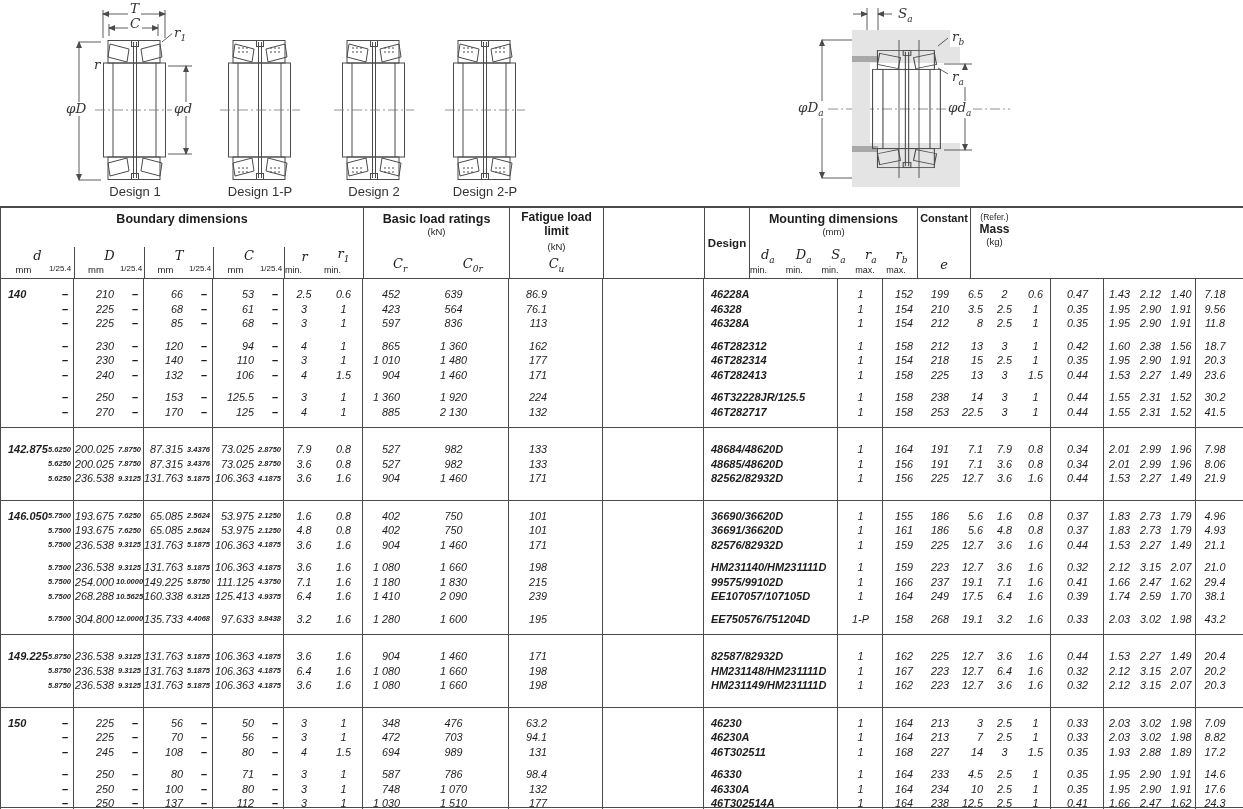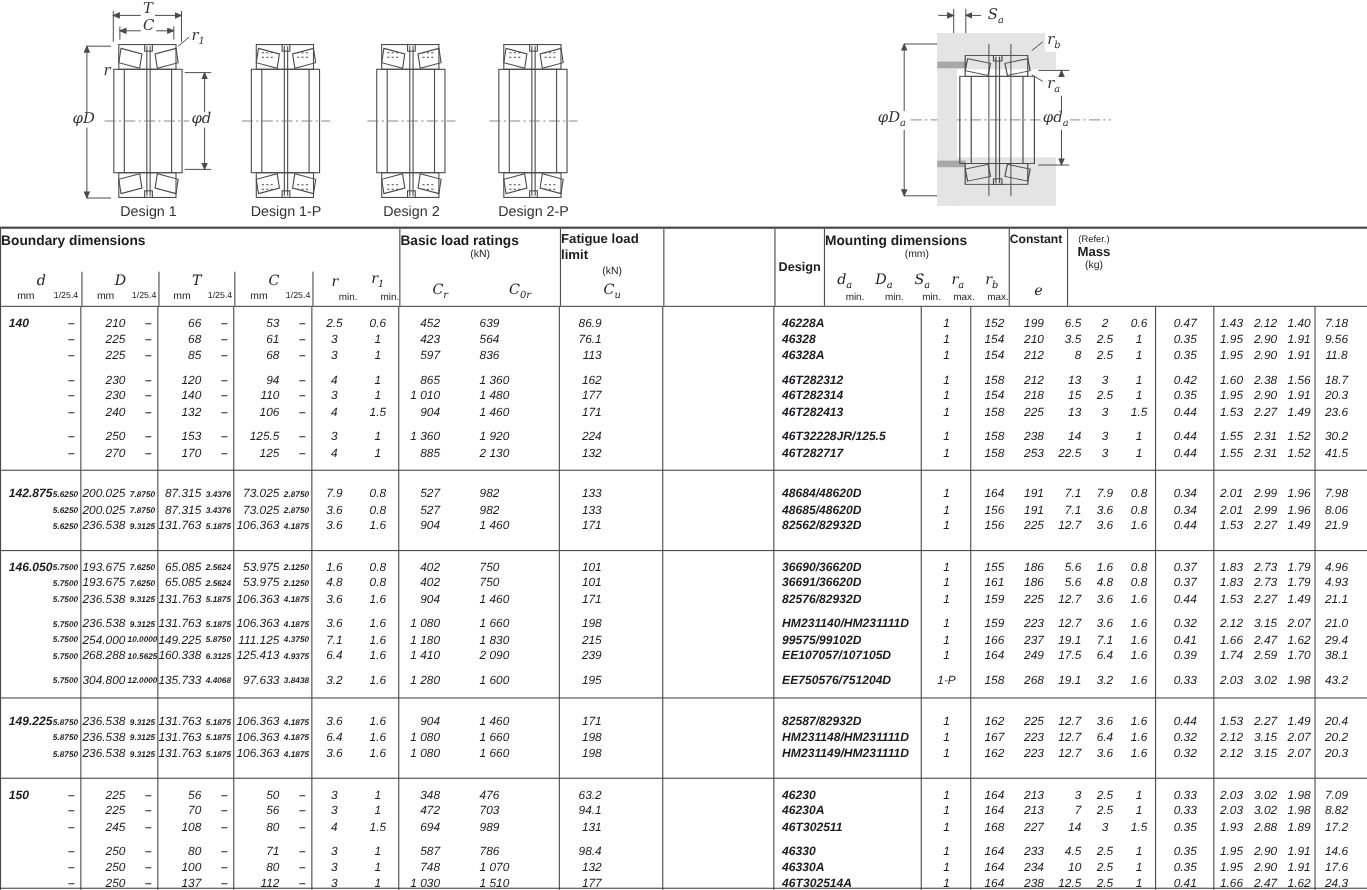--- a/index.html
+++ b/index.html
@@ -13,31 +13,31 @@
   .lbl{position:absolute;font-family:"DejaVu Serif",serif;font-style:italic;font-size:13.5px;
        background:#fff;padding:0 2px;line-height:1;color:#333;}
   .lbl sub{font-size:9px;font-style:italic;}
   .cap{position:absolute;font-size:13px;color:#333;width:110px;text-align:center;
        font-family:"Liberation Sans",sans-serif;}
   
   .table-area{position:absolute;left:0;top:206px;width:1243px;border-left:1px solid var(--line);}
   .thead{display:flex;height:73px;border-top:2px solid var(--line);border-bottom:1px solid var(--line);}
   .hcell{display:flex;flex-direction:column;flex:0 0 auto;}
   .bl{border-left:1px solid var(--line);}
-  .h-title{font-weight:bold;font-size:12.5px;padding-top:4px;}
+  .h-title{font-weight:bold;font-size:12.5px;text-align:center;padding-top:4px;}
   .h-unit{font-size:9.5px;text-align:center;line-height:1.25;}
   .h-sub{display:flex;margin-top:auto;}
   .dimcol{display:flex;flex-direction:column;justify-content:flex-end;}
   .dimcol.bl2{border-left:1px solid var(--line);}
   .sym{text-align:center;font-family:"DejaVu Serif",serif;font-style:italic;font-size:13px;line-height:1.1;}
   .sym sub{font-size:9px;}
   .units{display:grid;padding-bottom:3px;margin-top:1px;}
   .u-mm{font-size:9.5px;text-align:center;}
   .u-in{font-size:8px;text-align:center;}
-  .u-min{font-size:9px;text-align:right;}
+  .u-min{font-size:9px;text-align:left;}
   .center-v{justify-content:center;align-items:center;text-align:center;}
   .brg-title{font-weight:bold;font-size:12.5px;}
   .brg-title sup{font-size:8px;font-weight:normal;}
   .symrow{display:flex;padding-bottom:4px;}
   .symrow .sc{text-align:center;}
   .minrow{display:flex;padding-bottom:3px;}
   
   .tbody{position:relative;}
   .vline{position:absolute;top:0;bottom:0;width:1px;background:var(--line);}
   .tgroup{padding:8px 0;font-style:italic;}
@@ -47,21 +47,21 @@
   .subgroup:last-child{margin-bottom:0;}
   .trow{display:grid;height:14.5px;align-items:center;
         grid-template-columns:45px 28px 42px 28px 41px 28px 43px 28px 40px 39px 73px 73px 94px 101px 134px 45px 36px 36px 34px 31px 31px 53px 31px 31px 30px 48px;}
   .cell{font-size:10.8px;white-space:nowrap;overflow:visible;}
   .c-dmm{text-align:left;padding-left:7px;font-weight:bold;font-size:11px;}
   .c-in{text-align:right;padding-right:3px;font-size:7.5px;font-weight:600;}
   .c-in.c-dash{font-size:11px;font-weight:bold;padding-right:6px;}
   .c-mm{text-align:right;padding-right:2px;}
   .c-r{text-align:center;}
   .c-cr{text-align:right;padding-right:36px;}
-  .c-cr2{text-align:left;padding-right:38px;}
+  .c-cr2{text-align:center;padding-right:38px;}
   .c-cu{text-align:right;padding-right:56px;}
   .c-brg{text-align:left;padding-left:7px;font-weight:bold;font-size:11px;}
   .c-des{text-align:center;}
   .c-ma{text-align:right;padding-right:6px;}
   .c-mb{text-align:center;}
   .c-e{text-align:center;}
   .c-y{text-align:center;}
   .c-mass{text-align:center;padding-right:10px;}
   .bottom-rule{position:absolute;left:0;top:807px;width:1243px;height:1px;background:var(--line);}
 </style>

